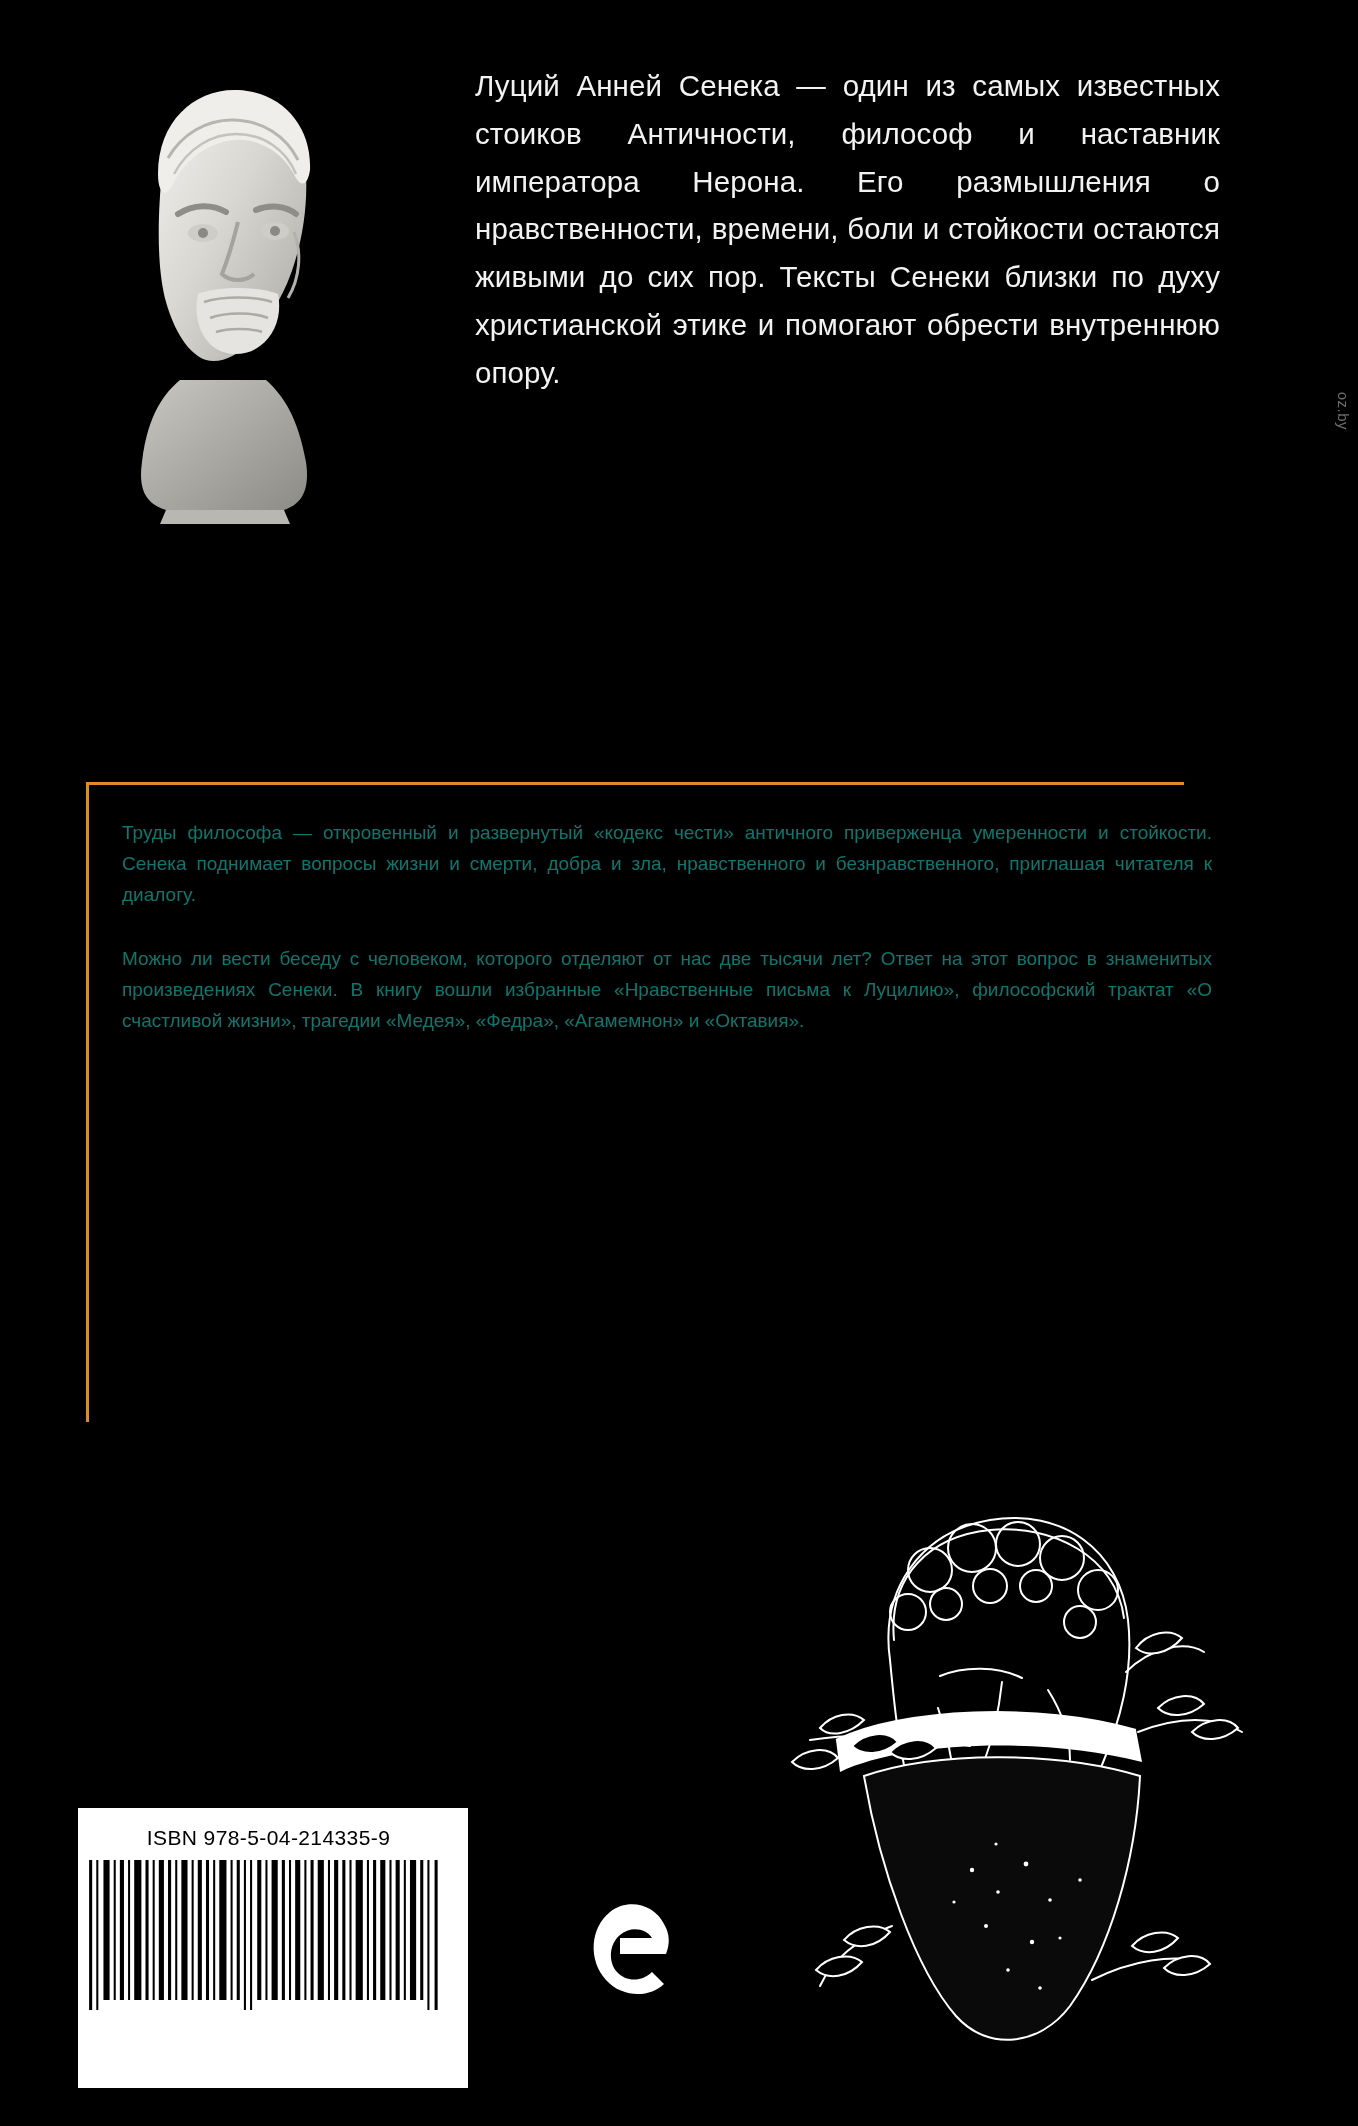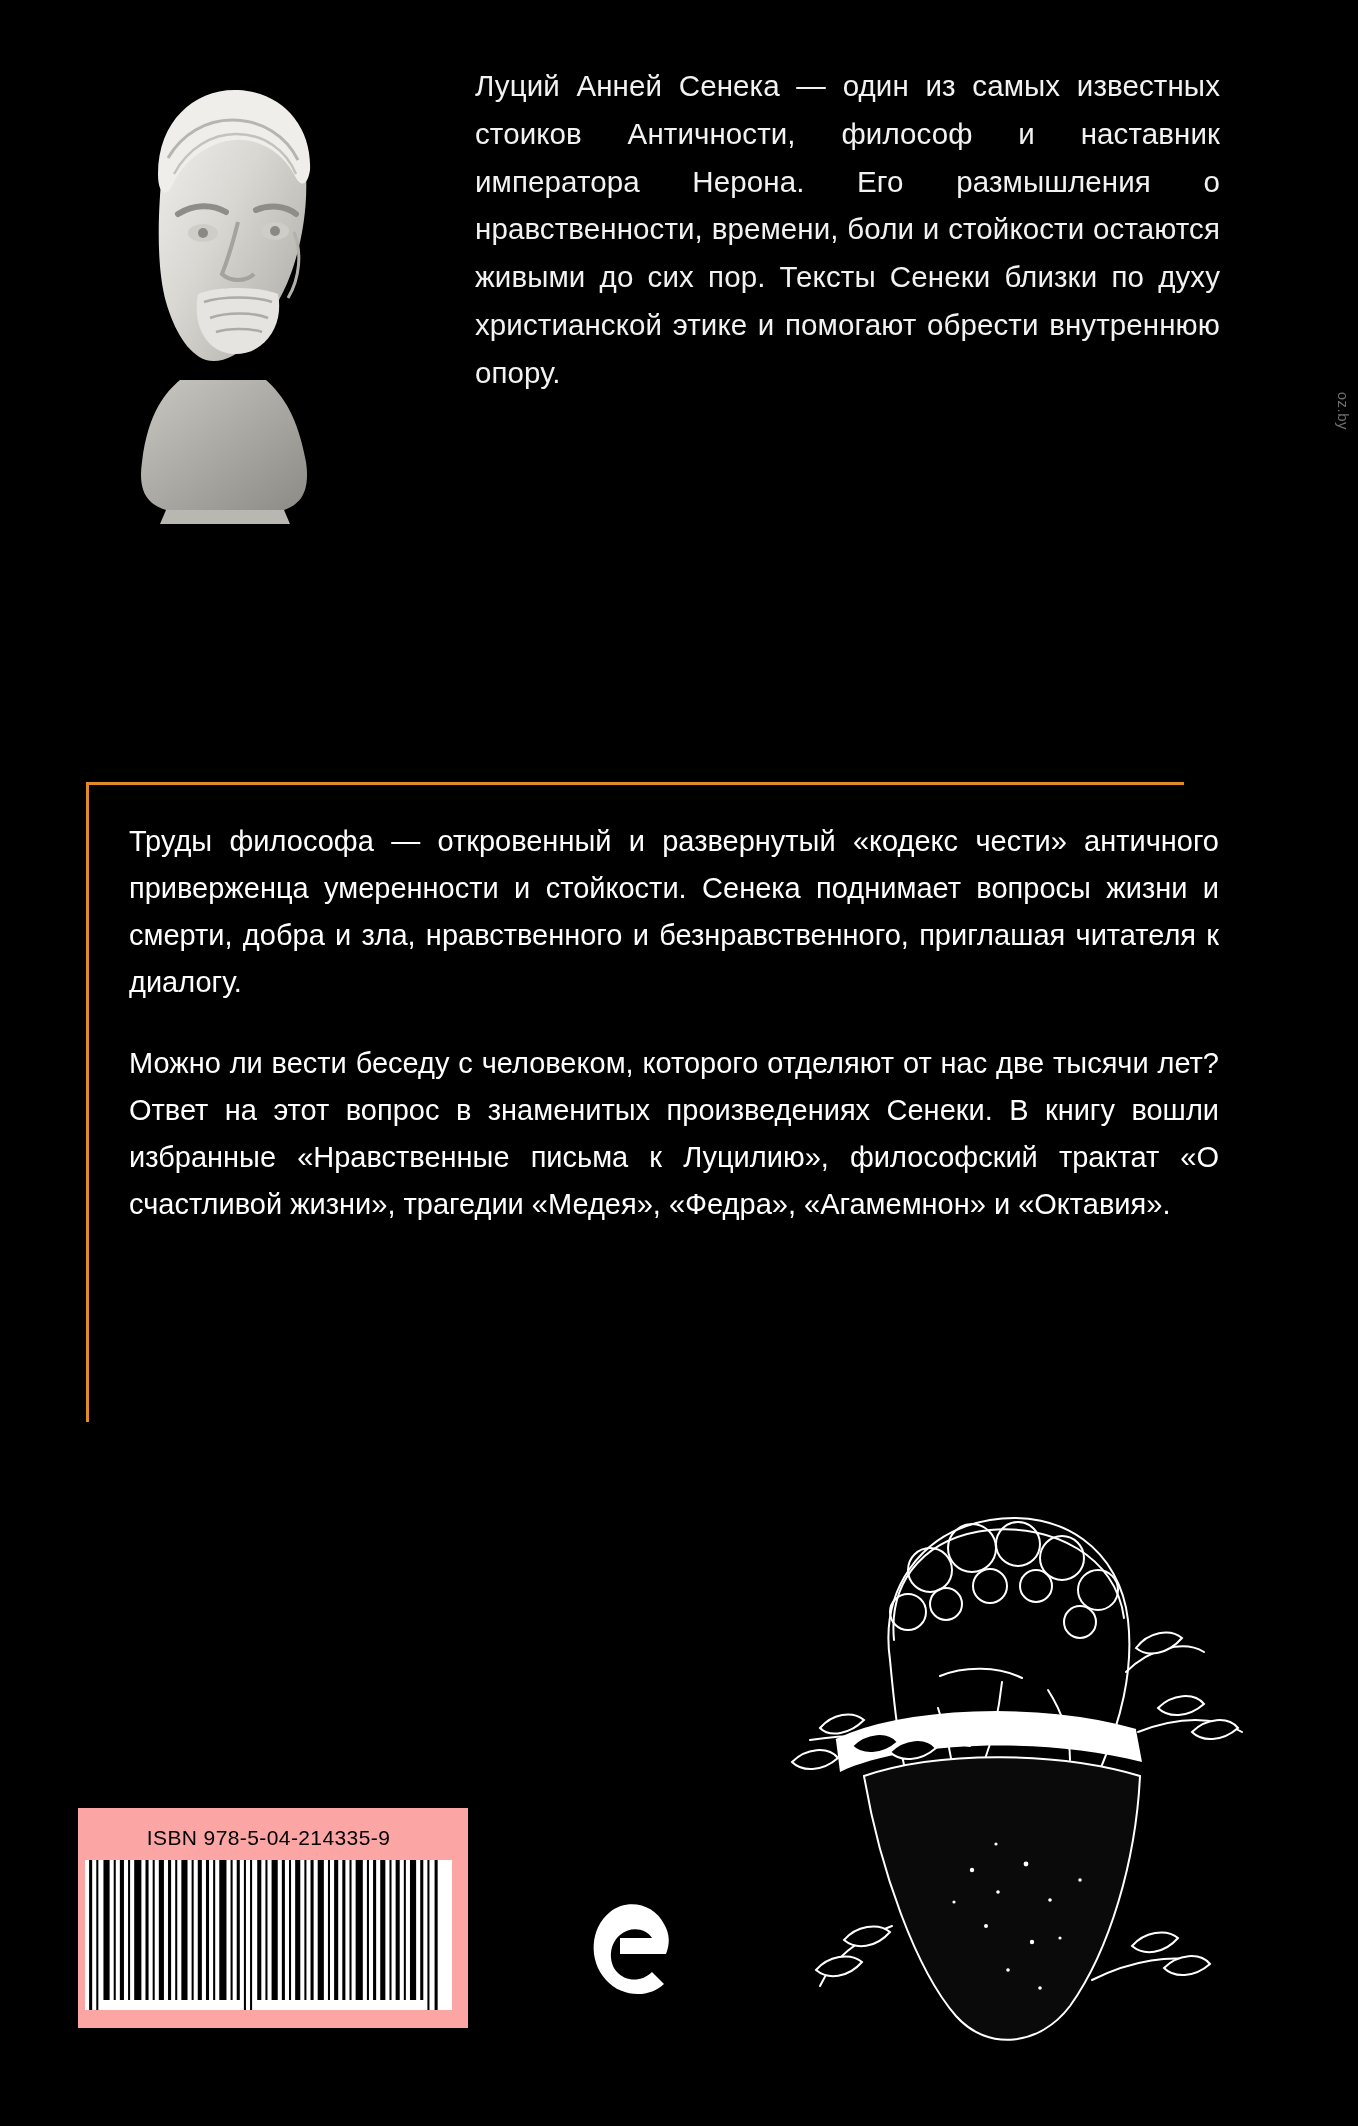--- a/index.html
+++ b/index.html
@@ -62,50 +62,50 @@
     position: absolute;
     left: 86px;
     top: 782px;
     width: 3px;
     height: 640px;
     background: #e08a2a;
   }
 
   .body-copy {
     position: absolute;
-    left: 129px;
+    left: 122px;
     top: 818px;
     width: 1090px;
-    font-size: 29px;
+    font-size: 19px;
     line-height: 1.62;
     text-align: justify;
     text-justify: inter-word;
-    color: #ffffff;
+    color: #0f766e;
   }
   .body-copy p { margin: 0 0 34px 0; }
   .body-copy p:last-child { margin-bottom: 12px; }
 
   
   .illustration {
     position: absolute;
     left: 740px;
     top: 1440px;
     width: 520px;
     height: 640px;
   }
   .illustration svg { display: block; }
 
   
   .barcode-block {
     position: absolute;
     left: 78px;
     top: 1808px;
     width: 390px;
-    height: 220px;
-    background: #fca5a5;
+    height: 280px;
+    background: #ffffff;
     color: #000;
     padding: 14px 16px 10px 7px;
   }
   .isbn-text {
     font-family: "Liberation Sans", sans-serif;
     font-size: 21px;
     letter-spacing: 0.4px;
     text-align: center;
     margin-top: 4px;
     margin-bottom: 10px;

